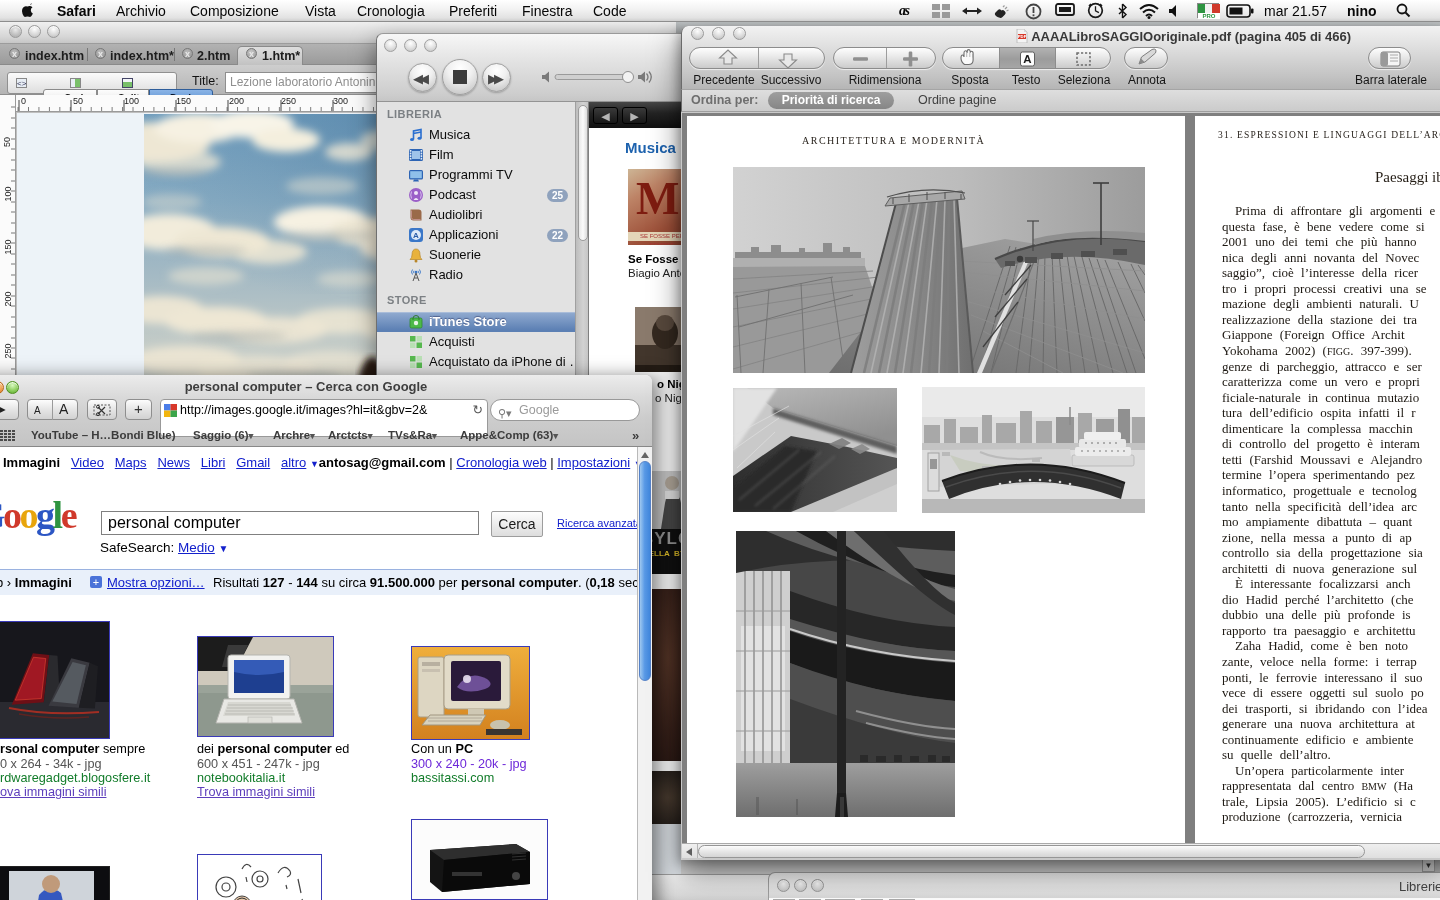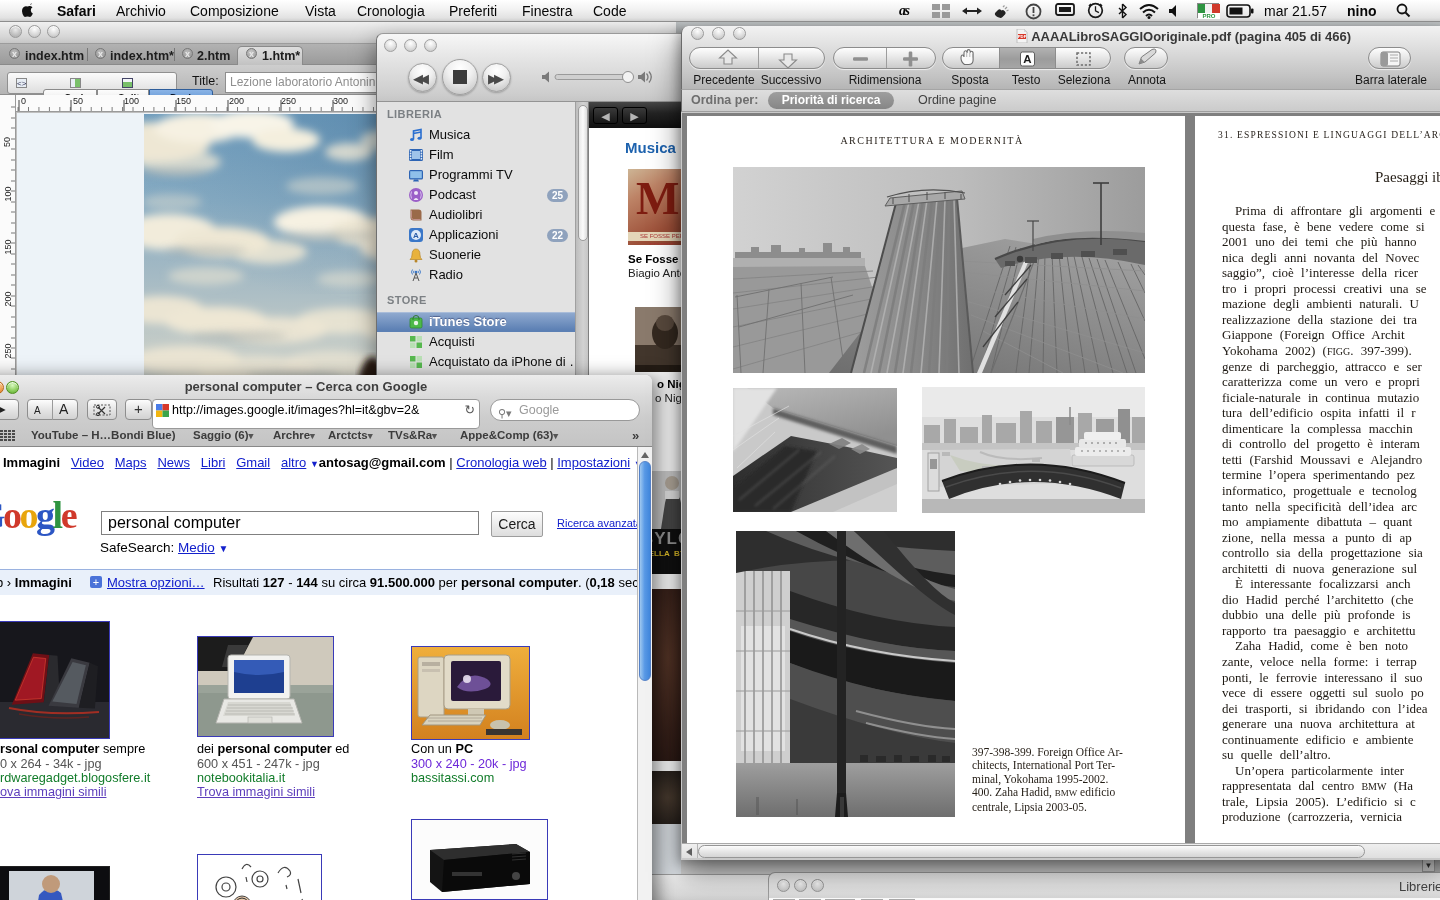--- a/index.html
+++ b/index.html
@@ -78,21 +78,21 @@
 
 #sf{position:absolute;left:-40px;top:375px;width:692px;height:560px;z-index:40;
 border-radius:7px 7px 0 0;background:#fff;box-shadow:6px 2px 18px rgba(0,0,0,.5);}
 #sf-chrome{position:absolute;left:0;top:0;width:100%;height:72px;border-radius:7px 7px 0 0;
 background:linear-gradient(#ececec,#dadada 30%,#cdcdcd 60%,#c4c4c4);
 border-bottom:1px solid #888;}
 #sf-title{position:absolute;top:4px;width:100%;text-align:center;font-size:13px;
 font-weight:bold;color:#3e3e3e;}
 .sfbtn{position:absolute;top:24px;height:21px;border:1px solid #8e8e8e;border-radius:4px;
 background:linear-gradient(#fdfdfd,#e5e5e5 50%,#d2d2d2);color:#222;text-align:center;}
-#sf-url{position:absolute;left:192px;top:24px;width:328px;height:30px;border:1px solid #999;
+#sf-url{position:absolute;left:200px;top:24px;width:328px;height:38px;border:1px solid #999;
 border-radius:4px;background:#fff;font-size:12.5px;line-height:20px;color:#000;
 white-space:nowrap;overflow:hidden;}
 #sf-search{position:absolute;left:530px;top:24px;width:150px;height:22px;border:1px solid #999;
 border-radius:11px;background:#fff;font-size:12.5px;line-height:20px;color:#9a9a9a;}
 #sf-bm{position:absolute;left:0;top:49px;width:100%;height:23px;font-size:11.5px;
 font-weight:bold;color:#3c3c3c;line-height:23px;}
 #sf-content{position:absolute;left:0;top:72px;width:677px;bottom:0;background:#fff;overflow:hidden;}
 #sf-sb{position:absolute;right:0;top:72px;width:15px;bottom:0;background:#f2f2f2;
 border-left:1px solid #b9b9b9;}
 #sf-sb-thumb{position:absolute;left:1px;top:14px;width:12px;height:220px;border-radius:6px;
@@ -697,21 +697,21 @@
  <div id="pdf-hsb">
   <div style="position:absolute;left:0;top:0;width:16px;height:100%;border-right:1px solid #b5b5b5;">
    <div style="position:absolute;left:4px;top:4px;width:0;height:0;border-top:4px solid transparent;border-bottom:4px solid transparent;border-right:6px solid #5e5e5e;"></div>
   </div>
   <div id="pdf-hsb-thumb"></div>
  </div>
 </div>
 
 <div style="position:absolute;left:682px;top:112px;width:758px;height:731px;overflow:hidden;z-index:61;">
 
- <div class="serif" style="position:absolute;left:120px;top:23px;width:260px;text-align:center;font-size:10px;letter-spacing:1.5px;color:#2a241e;">ARCHITETTURA E MODERNITÀ</div>
+ <div class="serif" style="position:absolute;left:120px;top:23px;width:260px;text-align:left;font-size:10px;letter-spacing:1.5px;color:#2a241e;">ARCHITETTURA E MODERNITÀ</div>
  <svg style="position:absolute;left:51px;top:55px;" width="412" height="206" viewBox="0 0 412 206">
   <defs>
    <linearGradient id="p1sky" x1="0" y1="0" x2="1" y2="0">
           <stop offset="0" stop-color="#d2d2d2"></stop>
           <stop offset=".55" stop-color="#bcbcbc"></stop>
           <stop offset="1" stop-color="#9c9c9c"></stop>
         </linearGradient>
    <linearGradient id="p1deck" x1="0" y1="1" x2=".7" y2="0">
           <stop offset="0" stop-color="#6e6e6e"></stop>
           <stop offset="1" stop-color="#9e9e9e"></stop>
@@ -985,21 +985,20 @@
         <rect x="174" y="225" width="9" height="6"></rect>
    <rect x="192" y="224" width="8" height="7"></rect>
         <rect x="206" y="225" width="8" height="6"></rect>
   </g>
   <g fill="#555" opacity=".5">
    <rect x="20" y="266" width="3" height="18"></rect>
         <rect x="60" y="268" width="2" height="16"></rect>
         <rect x="104" y="266" width="4" height="20"></rect>
   </g>
  </svg>
- <div class="serif" style="position:absolute;left:290px;top:634px;width:200px;font-size:11.5px;line-height:13.4px;color:#241d15;white-space:nowrap;">397-398-399. Foreign Office Ar-<br>chitects, International Port Ter-<br>minal, Yokohama 1995-2002.<br>400. Zaha Hadid, <span style="font-size:9px;">BMW</span> edificio<br>centrale, Lipsia 2003-05.</div>
 </div>
 
 <div style="position:absolute;left:682px;top:112px;width:758px;height:731px;overflow:hidden;z-index:62;">
 <div class="serif" style="position:absolute;left:536px;top:18px;font-size:9.5px;letter-spacing:1.2px;color:#2a241e;white-space:nowrap;">31. ESPRESSIONI E LINGUAGGI DELL’ARCHITETTURA</div>
 <div class="serif" style="position:absolute;left:693px;top:57px;font-size:15px;color:#241d15;white-space:nowrap;">Paesaggi ibridi</div>
 <div class="serif" style="position:absolute;left:553px;top:91.0px;font-size:13px;color:#1d1812;white-space:nowrap;word-spacing:4px;">Prima di affrontare gli argomenti e</div>
 <div class="serif" style="position:absolute;left:540px;top:106.5px;font-size:13px;color:#1d1812;white-space:nowrap;word-spacing:4px;">questa fase, è bene vedere come si</div>
 <div class="serif" style="position:absolute;left:540px;top:122.1px;font-size:13px;color:#1d1812;white-space:nowrap;word-spacing:4px;">2001 uno dei temi che più hanno</div>
 <div class="serif" style="position:absolute;left:540px;top:137.7px;font-size:13px;color:#1d1812;white-space:nowrap;word-spacing:4px;">nica degli anni novanta del Novec</div>
 <div class="serif" style="position:absolute;left:540px;top:153.2px;font-size:13px;color:#1d1812;white-space:nowrap;word-spacing:4px;">saggio”, cioè l’interesse della ricer</div>

